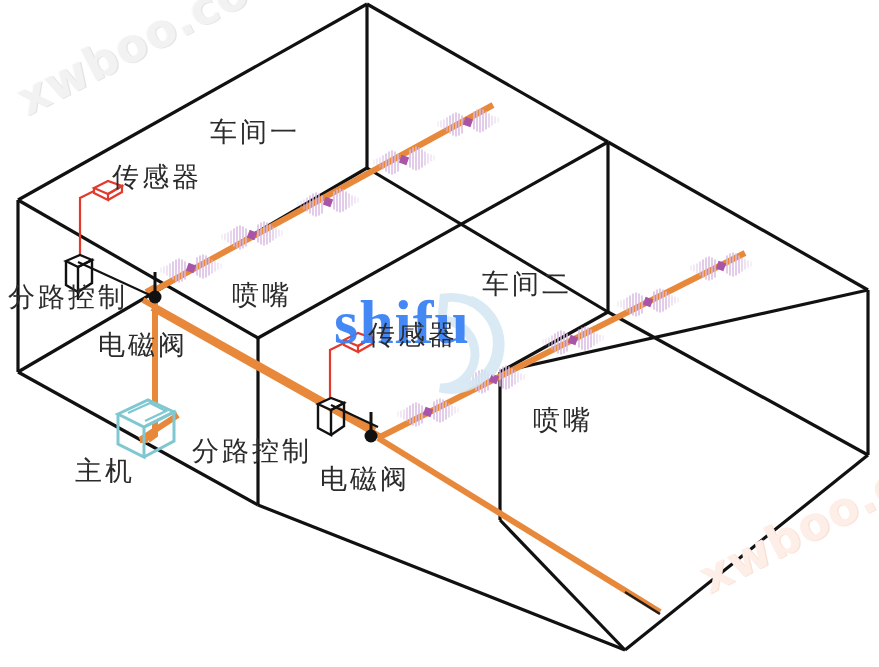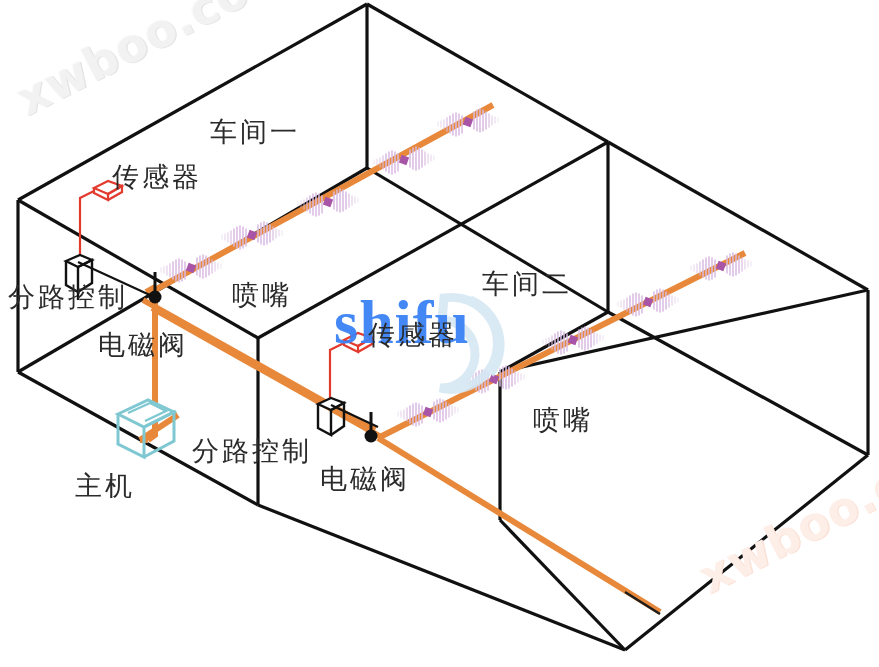--- a/index.html
+++ b/index.html
@@ -290,17 +290,17 @@
   <div class="lbl" style="left:112px; top:163px;">传感器</div>
   <div class="lbl" style="left:8px;   top:283px;">分路控制</div>
   <div class="lbl" style="left:98px;  top:331px;">电磁阀</div>
   <div class="lbl" style="left:232px; top:281px;">喷嘴</div>
 
   <div class="lbl" style="left:368px; top:321px;">传感器</div>
   <div class="lbl" style="left:192px; top:437px;">分路控制</div>
   <div class="lbl" style="left:320px; top:465px;">电磁阀</div>
   <div class="lbl" style="left:533px; top:406px;">喷嘴</div>
 
-  <div class="lbl" style="left:75px;  top:472px;">主机</div>
+  <div class="lbl" style="left:75px;  top:457px;">主机</div>
 
   <div class="wm wm-br">xwboo.com</div>
 
 </div>
 
 </body></html>

